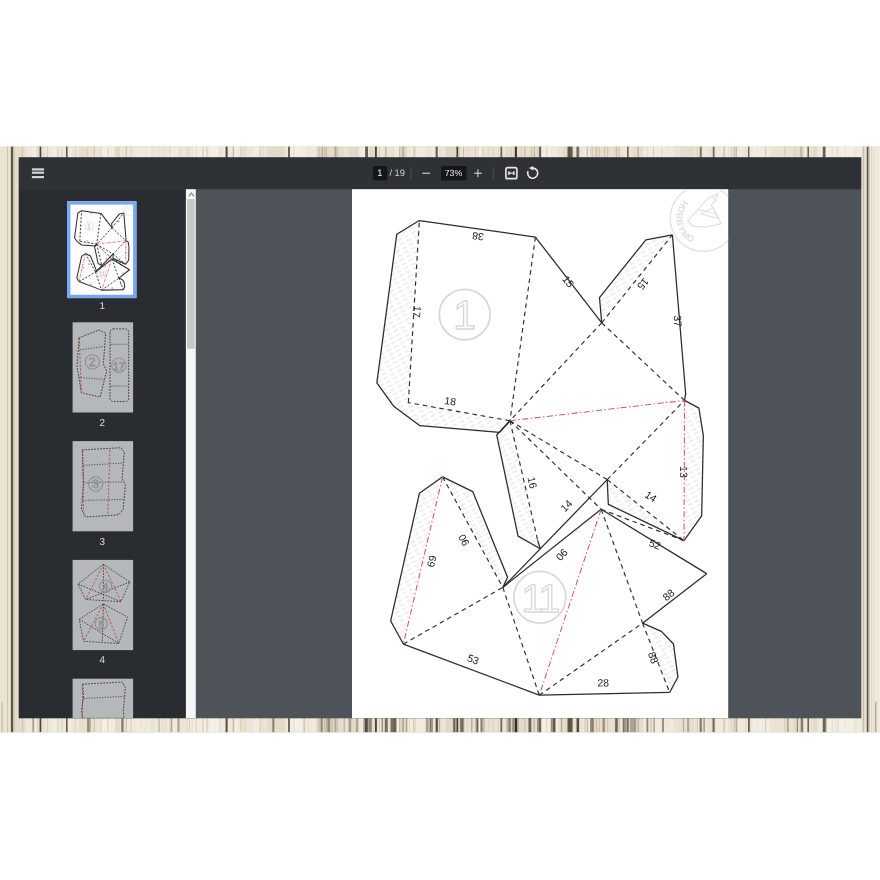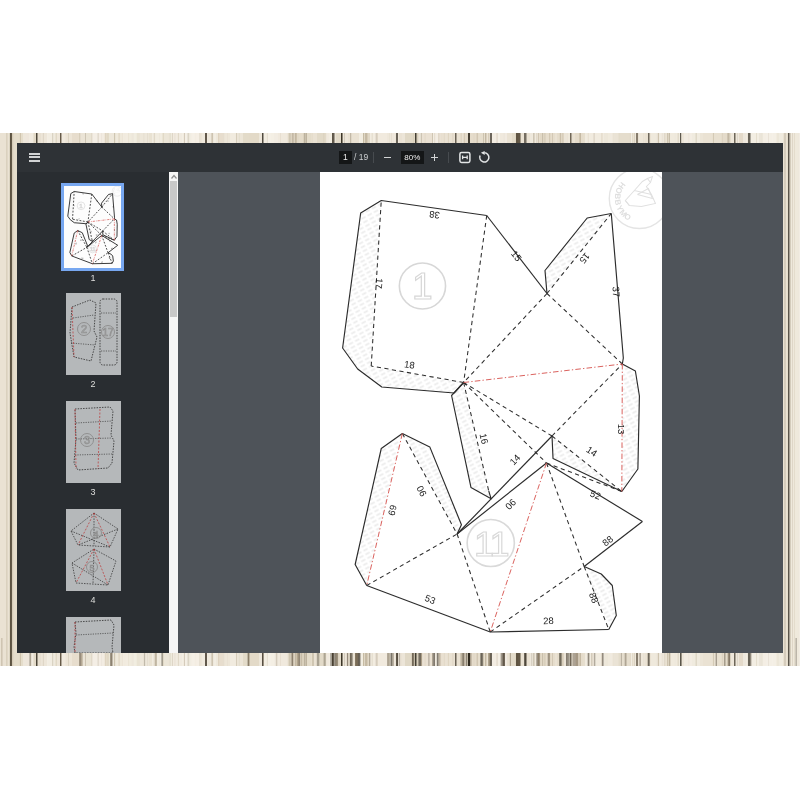--- a/index.html
+++ b/index.html
@@ -439,21 +439,21 @@
     </div>
 
     <div class="abs" style="left:322px;top:8px;width:12.5px;height:12.5px;background:#141617;color:#ededed;font-size:8.5px;text-align:center;line-height:12.5px;">1</div>
 
     <div class="abs" style="left:337px;top:8px;height:13px;color:#ccced0;font-size:8.5px;line-height:13px;">/ 19</div>
 
     <div class="abs" style="left:356px;top:9px;width:1px;height:11px;background:#474b4f"></div>
 
     <div class="abs" style="left:367px;top:13.6px;width:7px;height:1.7px;background:#d2d4d5"></div>
 
-    <div class="abs" style="left:383.5px;top:7.5px;width:23.5px;height:13.5px;background:#141617;color:#ededed;font-size:8px;text-align:center;line-height:13.5px;">80%</div>
+    <div class="abs" style="left:383.5px;top:7.5px;width:23.5px;height:13.5px;background:#141617;color:#ededed;font-size:8px;text-align:center;line-height:13.5px;">73%</div>
 
     <div class="abs" style="left:414px;top:13.7px;width:7.4px;height:1.6px;background:#d2d4d5"></div>
     <div class="abs" style="left:416.9px;top:10.8px;width:1.6px;height:7.4px;background:#d2d4d5"></div>
 
     <div class="abs" style="left:431px;top:9px;width:1px;height:11px;background:#474b4f"></div>
 
     <svg class="abs" style="left:441.5px;top:8px" width="13" height="13">
       <rect x="0.9" y="1.4" width="10" height="10" rx="1.6" fill="none" stroke="#e4e6e7" stroke-width="1.5"></rect>
       <path d="M3.6 4.6v3.6 M8.2 4.6v3.6 M3.6 6.4h4.6" stroke="#e4e6e7" stroke-width="1.3" fill="none"></path>
     </svg>

